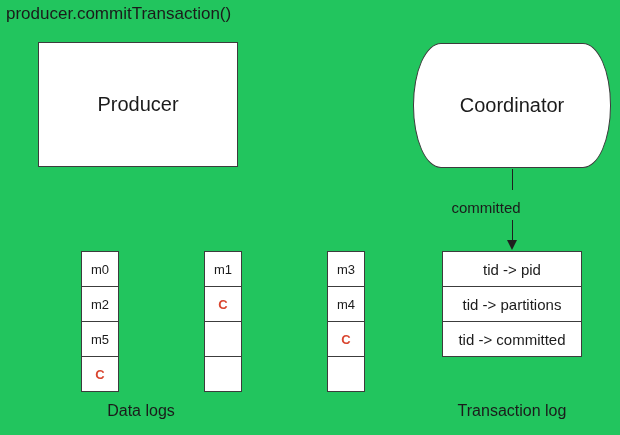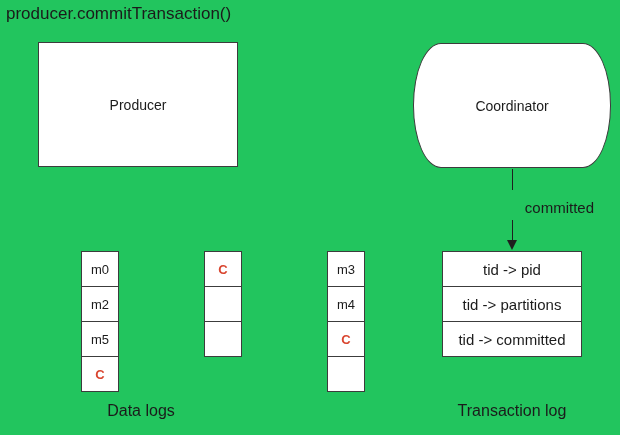--- a/index.html
+++ b/index.html
@@ -26,21 +26,21 @@
     white-space: nowrap;
   }
   .node {
     position: absolute;
     display: flex;
     align-items: center;
     justify-content: center;
     box-sizing: border-box;
     border: 1px solid #3c3c3c;
     background: #ffffff;
-    font-size: 14px;
+    font-size: 20px;
     color: #1b1b1b;
   }
   .producer-box {
     left: 38px;
     top: 42px;
     width: 200px;
     height: 125px;
   }
   .coordinator-box {
     left: 413px;
@@ -52,24 +52,24 @@
   .conn-line {
     position: absolute;
     left: 512px;
     width: 1px;
     background: #1f1f1f;
   }
   .conn-line-1 { top: 169px; height: 21px; }
   .conn-line-2 { top: 220px; height: 21px; }
   .conn-label {
     position: absolute;
-    left: 454px;
+    left: 416px;
     top: 198px;
     width: 140px;
-    text-align: right;
+    text-align: center;
     font-size: 15px;
     line-height: 19px;
     color: #1b1b1b;
   }
   .arrowhead {
     position: absolute;
     left: 507px;
     top: 240px;
     width: 0;
     height: 0;
@@ -169,20 +169,21 @@
   <div class="arrowhead"></div>
 
   <div class="datalogs" id="datalogs">
       <div class="logcol">
         <div class="cell">m0</div>
         <div class="cell">m2</div>
         <div class="cell">m5</div>
         <div class="cell commit" style="color: rgb(217, 69, 47);">C</div>
       </div>
       <div class="logcol">
+        <div class="cell">m1</div>
         <div class="cell commit" style="color: rgb(217, 69, 47);">C</div>
         <div class="cell"></div>
         <div class="cell"></div>
       </div>
       <div class="logcol">
         <div class="cell">m3</div>
         <div class="cell">m4</div>
         <div class="cell commit" style="color: rgb(217, 69, 47);">C</div>
         <div class="cell"></div>
       </div>

